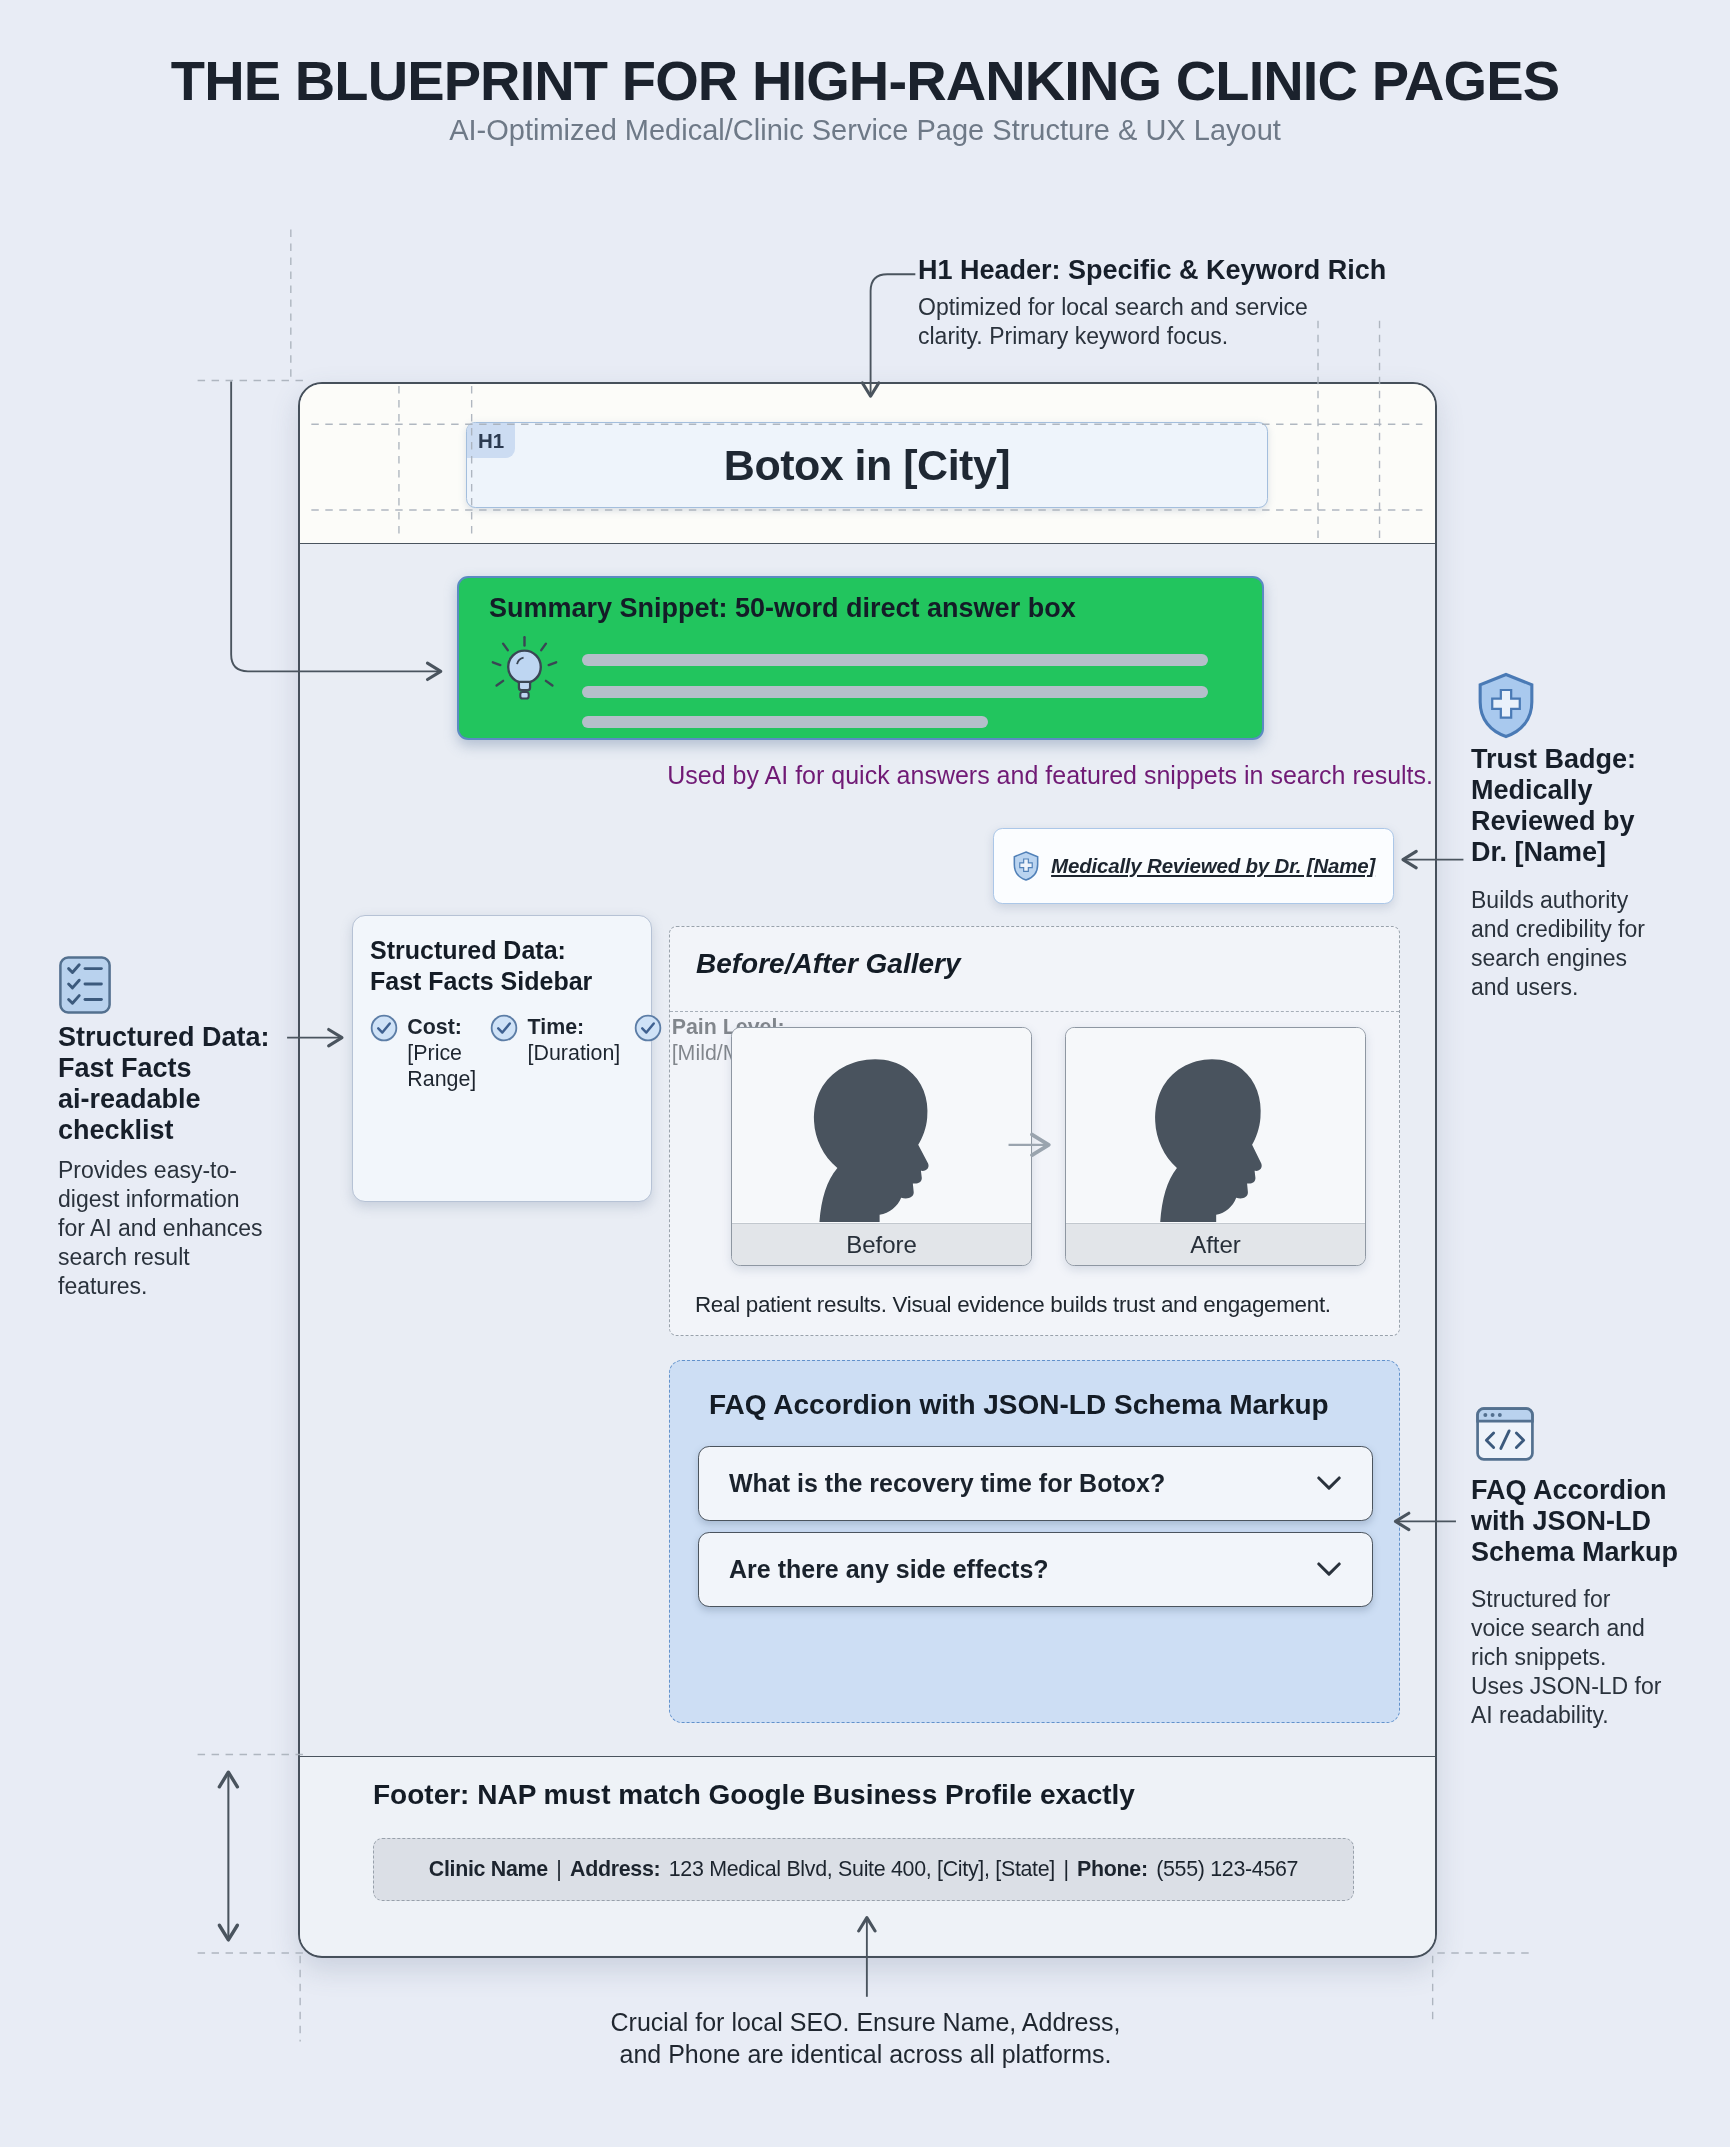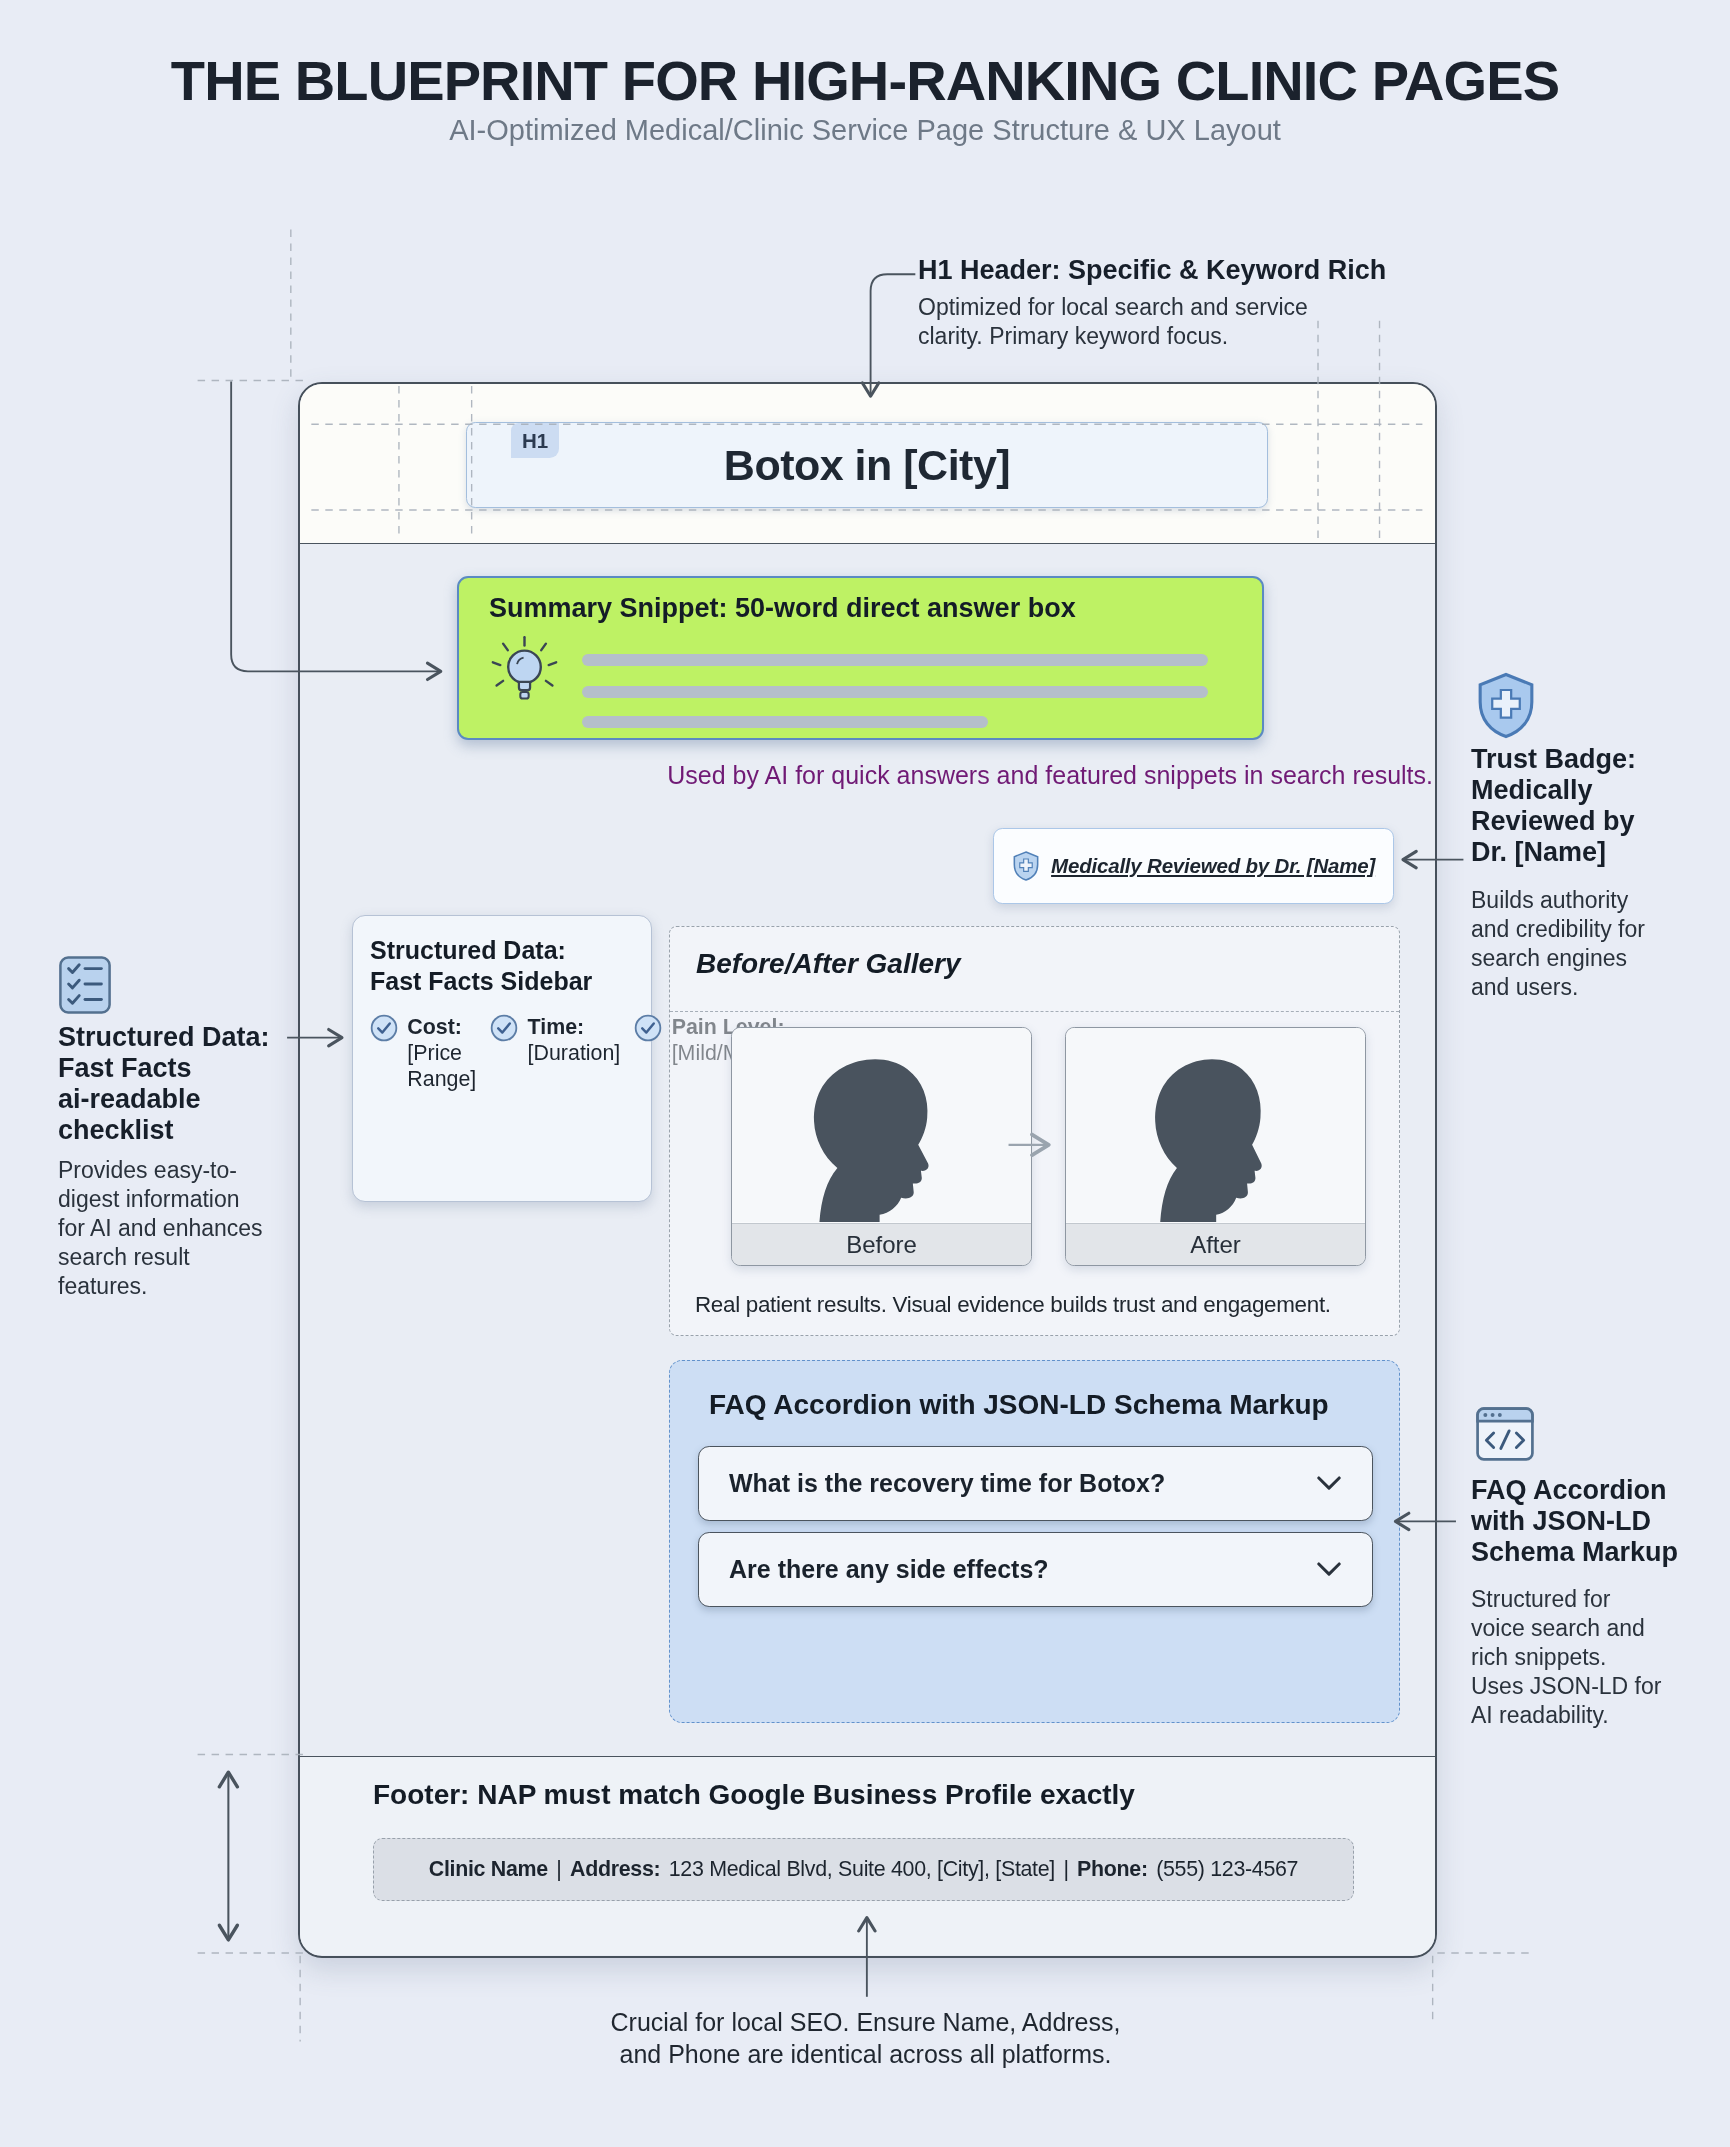--- a/index.html
+++ b/index.html
@@ -41,32 +41,32 @@
   
   .h1-box{
     left:466px;top:422px;width:800px;height:84px;
     background:#eef4fb;border:1.9px solid #a3bedd;border-radius:9.3px;
     box-shadow:0 2.8px 7.5px rgba(120,140,170,.25);
   }
   .h1-chip{
     position:absolute;left:0;top:0;width:48px;height:35px;
     background:#ccdcf2;border-radius:7.5px 0 9.3px 0;
     display:flex;align-items:center;justify-content:center;
-    font-size:20.5px;font-weight:700;color:#2b3a50;margin-left:44px;
+    font-size:20.5px;font-weight:700;color:#2b3a50;
   }
   .h1-text{
     position:absolute;left:0;top:0;width:100%;height:100%;
     display:flex;align-items:center;justify-content:center;
     font-size:43px;font-weight:700;color:#1f2833;letter-spacing:-0.5px;
   }
 
   
   .summary-box{
     left:457px;top:576px;width:807px;height:164px;
-    background:#bef264;border:2.8px solid #5b8ac2;border-radius:11.2px;
+    background:#22c55e;border:2.8px solid #5b8ac2;border-radius:11.2px;
     box-shadow:0 5.6px 13px rgba(80,110,150,.35);
     box-sizing:border-box;
   }
   .summary-title{position:absolute;left:30px;top:15px;font-size:27px;font-weight:700;color:#141c27;}
   .placeholder-bar{position:absolute;height:12px;border-radius:6.5px;background:#b5bfca;}
   .summary-caption{
     left:298px;top:761px;width:1135px;text-align:right;
     font-size:25px;color:#701a75;
   }
 

